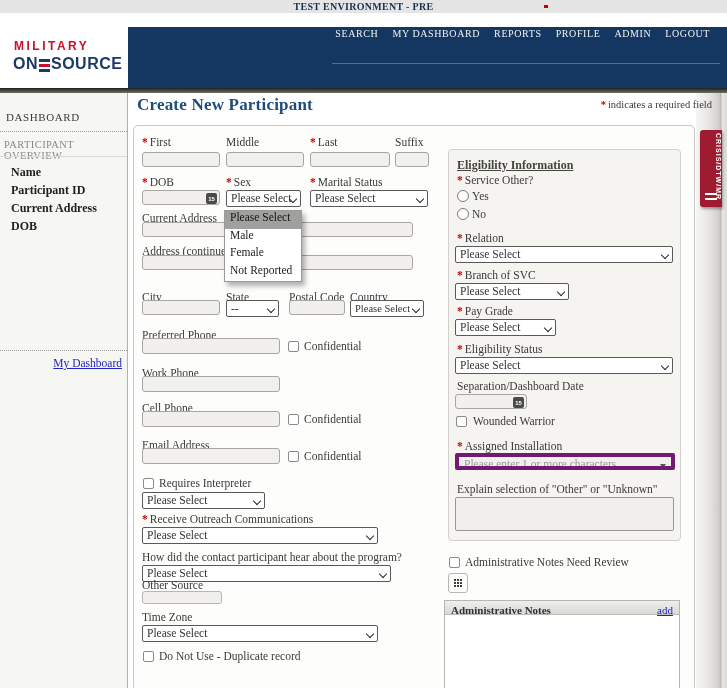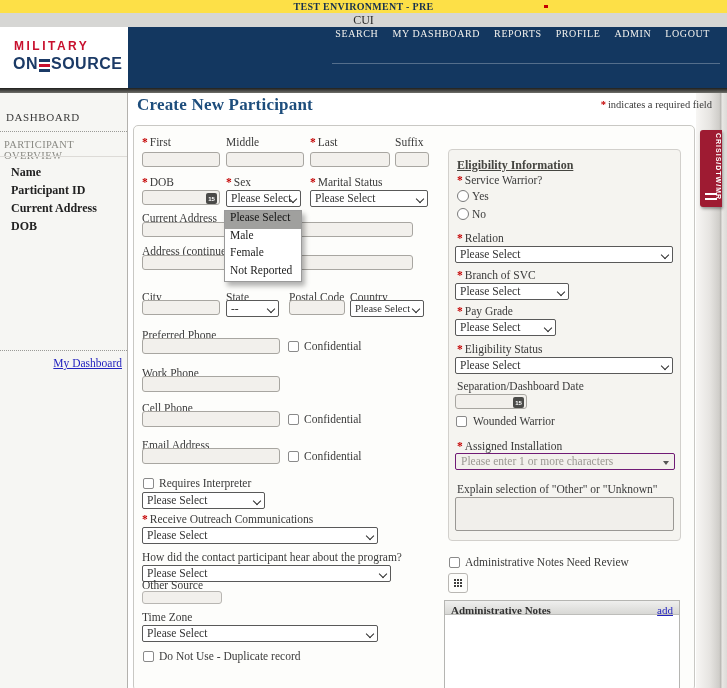--- a/index.html
+++ b/index.html
@@ -1,20 +1,20 @@
 <!DOCTYPE html>
 <html><head>
 <meta charset="utf-8">
 <style>
   html,body{margin:0;padding:0;background:#777;}
   .screen{position:relative;width:727px;height:688px;overflow:hidden;background:#fff;
           font-family:"Liberation Serif",serif;-webkit-font-smoothing:antialiased;}
   .abs{position:absolute;}
   
-  .banner-env{left:0;top:0;width:727px;height:13px;background:#fde047;}
+  .banner-env{left:0;top:0;width:727px;height:13px;background:#e5e5e5;}
   .banner-env .txt{width:100%;text-align:center;font:bold 10px "Liberation Serif",serif;
                    color:#16304f;line-height:13px;letter-spacing:.3px;}
   .red-dot{left:544px;top:5px;width:4px;height:3px;background:#c40000;}
   .banner-cui{left:0;top:13px;width:727px;height:14px;background:#d6d6d4;}
   .banner-cui .txt{width:100%;text-align:center;font:12px "Liberation Serif",serif;color:#2b2b2b;line-height:14px;}
   .hdr{left:0;top:27px;width:727px;height:61px;background:#133760;}
   .logo-block{left:0;top:27px;width:128px;height:61px;background:#fff;}
   .logo1{left:14px;top:12px;font:bold 12px "Liberation Sans",sans-serif;color:#c8102e;letter-spacing:2.5px;}
   .logo2{left:13px;top:28px;font:bold 16px "Liberation Sans",sans-serif;color:#1b3a66;letter-spacing:.5px;
          display:flex;align-items:center;}
@@ -63,21 +63,21 @@
   .rad{width:12px;height:12px;border:1px solid #7a7a7a;border-radius:50%;background:#fff;box-sizing:border-box;cursor:pointer;}
   .ddl{left:90px;top:84px;width:76px;background:#fff;border:1px solid #9a9a9a;
        box-shadow:3px 4px 5px rgba(0,0,0,.3);z-index:6;}
   .ddi{height:17.5px;line-height:17.5px;padding-left:5px;font:11.5px "Liberation Serif",serif;color:#222;cursor:pointer;}
   .ddi.hl{background:#a0a09e;color:#141414;}
   
   .elig{left:314px;top:23px;width:233px;height:392px;background:#f5f4f0;border:1px solid #d2d0cc;
         border-radius:4px;box-sizing:border-box;}
   .elig-title{left:8px;top:8px;font:bold 12px "Liberation Serif",serif;color:#454540;text-decoration:underline;}
   .ta{background:#f1efeb;border:1px solid #9a9894;border-radius:2px;box-sizing:border-box;cursor:text;}
-  .combo{background:#f2f0ec;border:1px solid #701a75;border-radius:2px;height:17px;box-sizing:border-box;
+  .combo{background:#f2f0ec;border:4px solid #701a75;border-radius:2px;height:17px;box-sizing:border-box;
          font:11.5px "Liberation Serif",serif;color:#9a9892;line-height:15px;padding:0 14px 0 5px;cursor:pointer;
          overflow:hidden;white-space:nowrap;}
   .combo .arrow{position:absolute;right:5px;top:7px;width:0;height:0;border-left:3px solid transparent;
          border-right:3px solid transparent;border-top:4px solid #555;}
   
   .grid-btn{left:314px;top:447px;width:20px;height:20px;background:#fdfdfb;border:1px solid #b9b7b3;
             border-radius:3px;cursor:pointer;display:flex;align-items:center;justify-content:center;box-sizing:border-box;}
   .grid-ico{display:grid;grid-template-columns:repeat(3,2px);grid-template-rows:repeat(3,2px);gap:1px;}
   .grid-ico i{background:#3f3f3d;display:block;}
   .notes{left:310px;top:474px;width:236px;height:120px;background:#fff;border:1px solid #b5b5b2;box-sizing:border-box;}
@@ -88,23 +88,20 @@
 </style>
 </head>
 <body>
 
 <div class="screen">
 
   <div class="abs banner-env">
     <div class="txt">TEST ENVIRONMENT - PRE</div>
   </div>
   <div class="abs red-dot"></div>
-  <div class="abs banner-cui">
-    <div class="txt">CUI</div>
-  </div>
 
   <div class="abs hdr"></div>
   <div class="abs logo-block">
     <div class="abs logo1">MILITARY</div>
     <div class="abs logo2">
       <span>ON</span>
         <span class="ebars">
           <i></i>
           <i class="red"></i>
           <i></i>
@@ -245,21 +242,21 @@
     <div class="abs sel" style="left:8px;top:499px;width:236px;">
       <span>Please Select</span>
       <span class="chev"></span>
     </div>
 
     <div class="abs cb" style="left:9px;top:525px;"></div>
     <div class="abs lbl" style="left:25px;top:524px;">Do Not Use - Duplicate record</div>
 
     <div class="abs elig">
       <div class="abs elig-title">Eligibility Information</div>
-      <div class="abs lbl" style="left:8px;top:24px;"><span class="req">*</span><span>Service Warrior?</span></div>
+      <div class="abs lbl" style="left:8px;top:24px;"><span class="req">*</span><span>Service Other?</span></div>
       <div class="abs rad" style="left:8px;top:40px;"></div>
       <div class="abs lbl" style="left:23px;top:40px;">Yes</div>
       <div class="abs rad" style="left:8px;top:58px;"></div>
       <div class="abs lbl" style="left:23px;top:58px;">No</div>
 
       <div class="abs lbl" style="left:8px;top:82px;"><span class="req">*</span><span>Relation</span></div>
       <div class="abs sel" style="left:6px;top:96px;width:218px;">
         <span>Please Select</span>
         <span class="chev"></span>
       </div>

